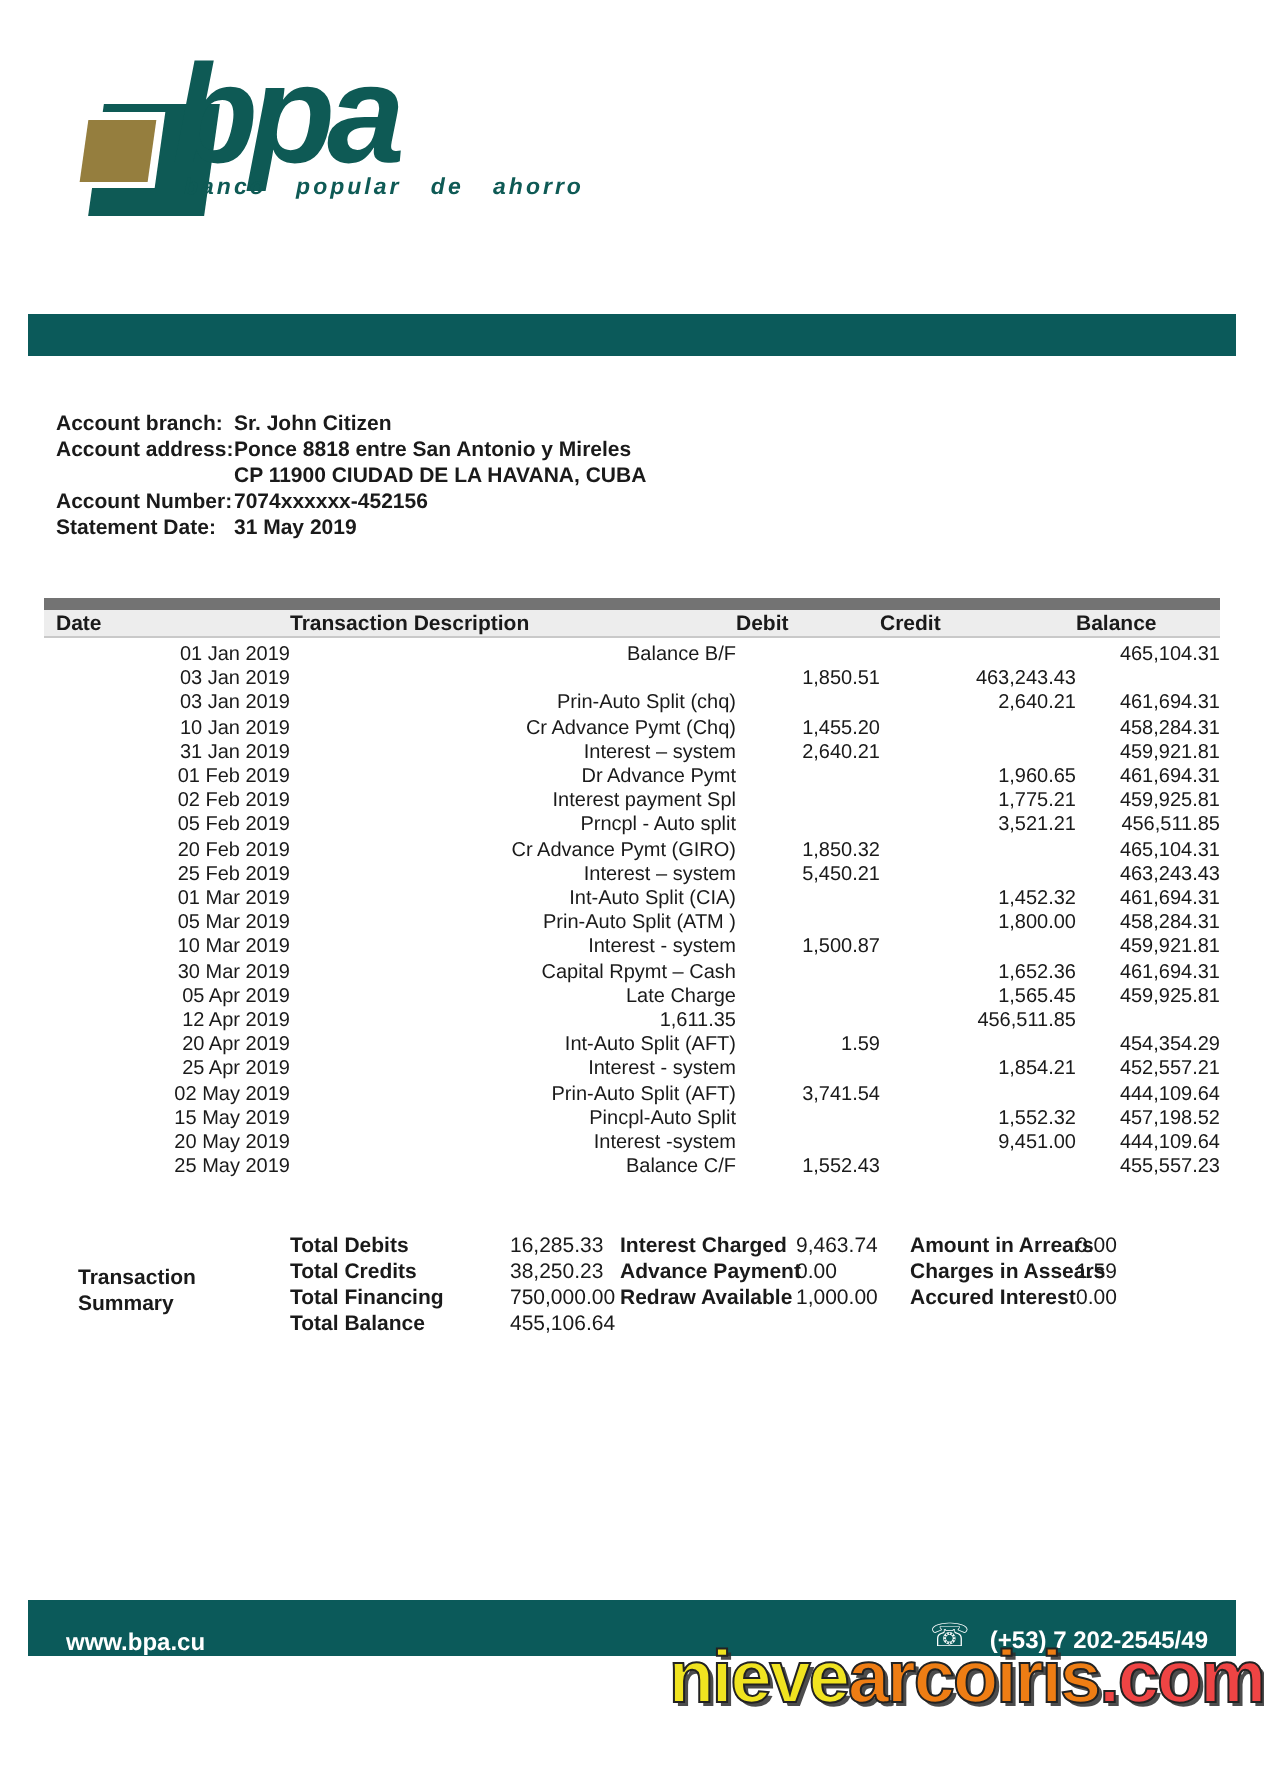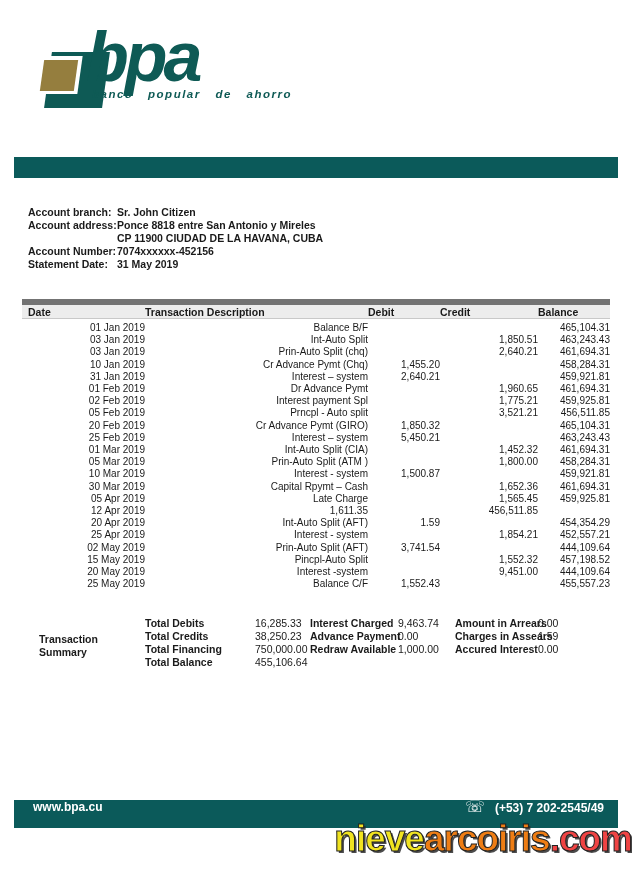--- a/index.html
+++ b/index.html
@@ -72,21 +72,21 @@
   .sum-group .sum-line { display: grid; white-space: nowrap; }
   .sum-group .lbl { font-weight: bold; }
   .sum-g0 { left: 117px; width: 170px; } .sum-g0 .sum-line { grid-template-columns: 110px 1fr; }
   .sum-g1 { left: 282px; width: 150px; } .sum-g1 .sum-line { grid-template-columns: 88px 1fr; }
   .sum-g2 { left: 427px; width: 155px; } .sum-g2 .sum-line { grid-template-columns: 83px 1fr; }
 
   
   .footer-bar {
     position: absolute; left: 14px; top: 800px; width: 604px; height: 28px;
     background: #0b5a5a; color: #ffffff;
-    display: flex; align-items: flex-start; justify-content: space-between;
+    display: flex; align-items: flex-end; justify-content: space-between;
     padding: 0 14px 0 19px;
     font-size: 12px; font-weight: bold;
   }
   .footer-right { display: flex; align-items: center; gap: 10px; }
   .phone-icon { font-size: 16px; font-weight: normal; line-height: 1; position: relative; top: -1px; }
 
   
   .watermark {
     position: absolute; right: 0px; top: 818px;
     font-size: 37px; font-weight: bold; letter-spacing: -1px;
@@ -146,21 +146,20 @@
     <div class="tx-body">
         <div class="tx-row">
           <div>01 Jan 2019</div>
           <div>Balance B/F</div>
           <div></div>
           <div></div>
           <div>465,104.31</div>
         </div>
         <div class="tx-row">
           <div>03 Jan 2019</div>
-          <div>Int-Auto Split</div>
           <div></div>
           <div>1,850.51</div>
           <div>463,243.43</div>
         </div>
         <div class="tx-row">
           <div>03 Jan 2019</div>
           <div>Prin-Auto Split (chq)</div>
           <div></div>
           <div>2,640.21</div>
           <div>461,694.31</div>

